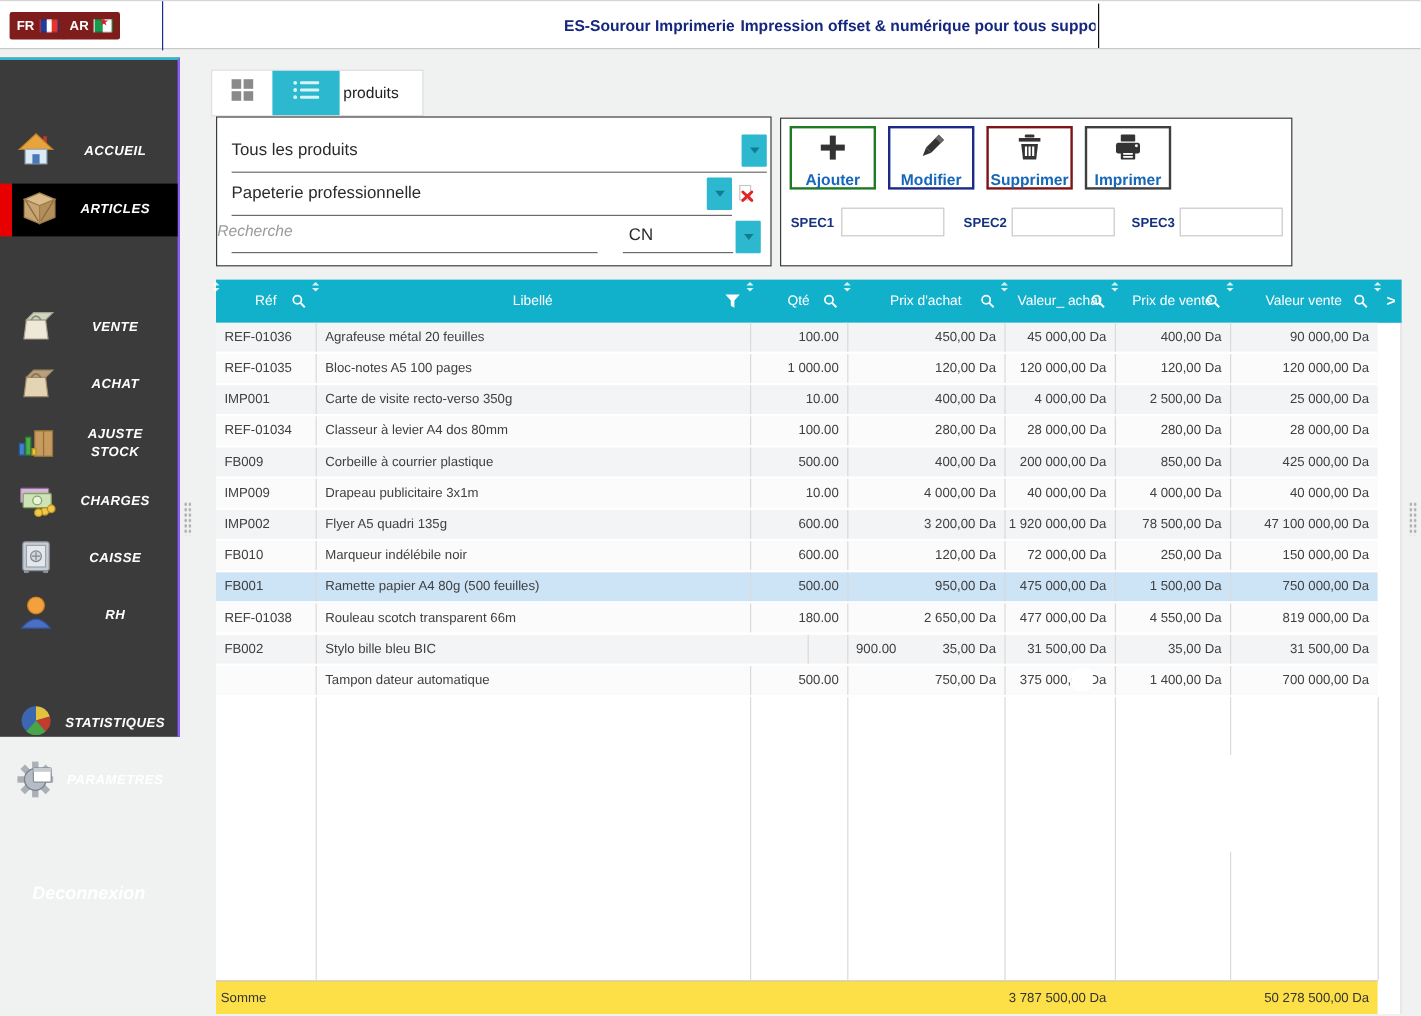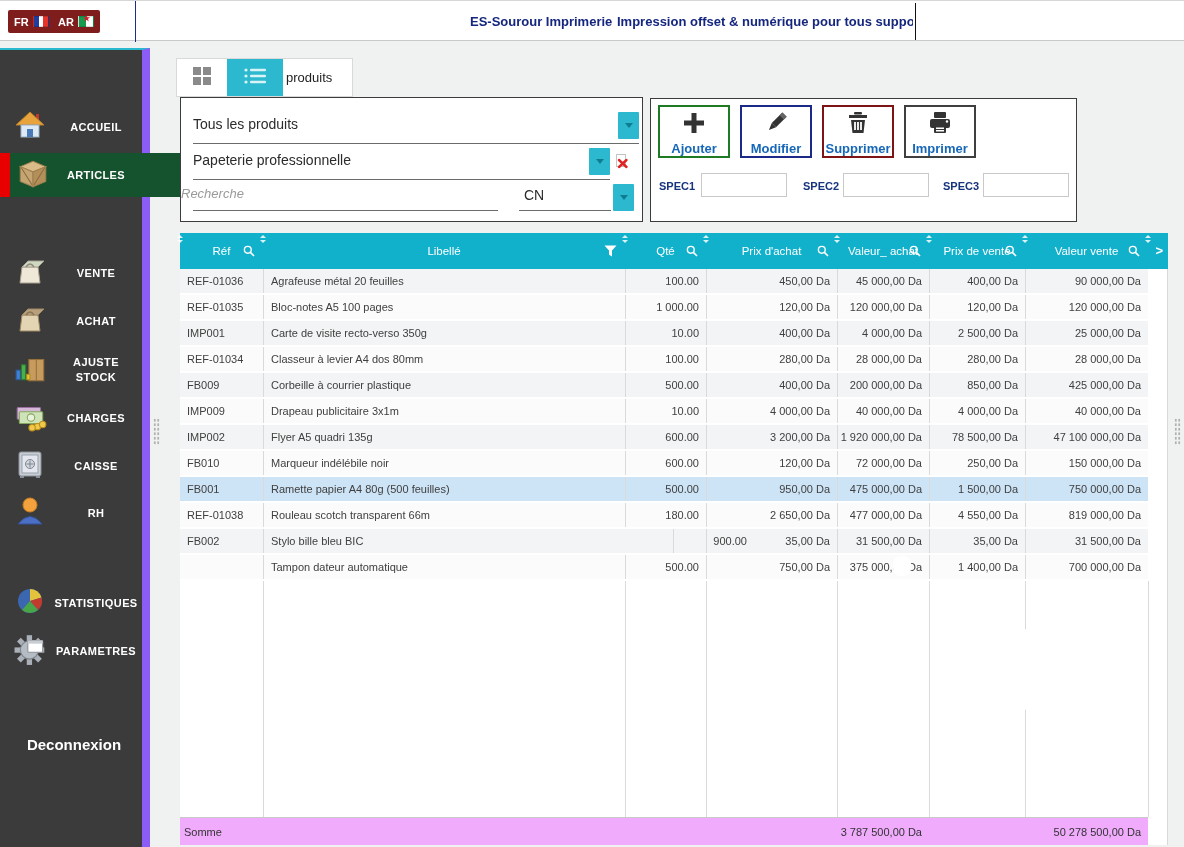--- a/index.html
+++ b/index.html
@@ -15,28 +15,28 @@
            padding:0 6px;cursor:pointer;}
   .flag{width:16px;height:11px;display:inline-block;border:1px solid rgba(0,0,0,.15);box-sizing:border-box;}
   .flag-fr{background:linear-gradient(90deg,#1f3c9e 33%,#fff 33%,#fff 66%,#e8332a 66%);}
   .flag-ar{background:linear-gradient(90deg,#169b4e 50%,#fff 50%);position:relative;}
   .flag-ar:after{content:"★";position:absolute;left:4px;top:-3px;font-size:8px;color:#d21f2c;}
   .vline-navy{left:135px;top:0;width:1px;height:41px;background:#1a2f8a;}
   .vline-black{left:915px;top:2px;width:1px;height:37px;background:#111;}
   .apptitle{top:13px;font-size:13px;font-weight:bold;color:#15267e;white-space:nowrap;}
 
   
-  .sidebar{left:0;top:48px;width:150px;height:799px;background:#3b3b3b;
-           border-top:2px solid #2ab8ce;border-right:8px solid #8b5cf6;box-sizing:border-box;}
+  .sidebar{left:0;top:48px;width:150px;height:566px;background:#3b3b3b;
+           border-top:2px solid #2ab8ce;border-right:2px solid #8b5cf6;box-sizing:border-box;font-style:italic;}
   .side-item{left:0;width:148px;height:44px;cursor:pointer;}
   .side-item .icn{position:absolute;left:14px;top:50%;transform:translateY(-50%);}
   .side-item .lbl{position:absolute;left:52px;top:50%;transform:translateY(-50%);
                   width:88px;text-align:center;color:#fff;font-weight:bold;font-size:11px;
                   letter-spacing:.4px;line-height:1.35;}
-  .side-item.active{background:#14532d;padding-left:32px;}
+  .side-item.active{background:#000000;}
   .red-strip{left:0;top:103px;width:10px;height:44px;background:#e80000;}
   .logout{left:0;top:686px;width:148px;text-align:center;color:#fff;
           font-weight:bold;font-size:15px;cursor:pointer;}
   .grip{width:7px;height:28px;background-image:radial-gradient(#b0b0b0 1px,transparent 1.2px);
         background-size:3.5px 4.5px;}
 
   
   .tabstrip{left:176px;top:58px;width:177px;height:39px;background:#fff;
             border:1px solid #d9d9d9;box-sizing:border-box;display:flex;align-items:stretch;}
   .tab-grid{width:50px;display:flex;align-items:center;justify-content:center;cursor:pointer;background:#fff;}
@@ -82,21 +82,21 @@
   .trow.odd{background:#f3f4f5;}
   .trow.even{background:#fbfbfc;}
   .trow.selected{background:#cde3f6;}
   .tcell{position:absolute;top:0;height:24px;font-size:11px;color:#404040;
          display:flex;align-items:center;box-sizing:border-box;border-left:1px solid #dadada;
          white-space:nowrap;overflow:hidden;}
   .tcell.first{border-left:none;}
   .tcell.num{justify-content:flex-end;padding-right:7px;}
   .tcell.txt{padding-left:7px;}
   .gridline{position:absolute;width:1px;background:#dadada;}
-  .sumrow{position:absolute;left:0;top:584px;width:968px;height:28px;background:#f0abfc;
+  .sumrow{position:absolute;left:0;top:584px;width:968px;height:28px;background:#fde047;
           border-top:1px solid #c9c9c9;box-sizing:border-box;}
   .sumcell{position:absolute;top:0;height:28px;font-size:11px;color:#333;
            display:flex;align-items:center;box-sizing:border-box;white-space:nowrap;}
   .blob{position:absolute;background:#fff;}
 </style>
 </head>
 <body>
 
 <div class="abs topbar">
   <div class="abs langbtn" style="left:8px;">

